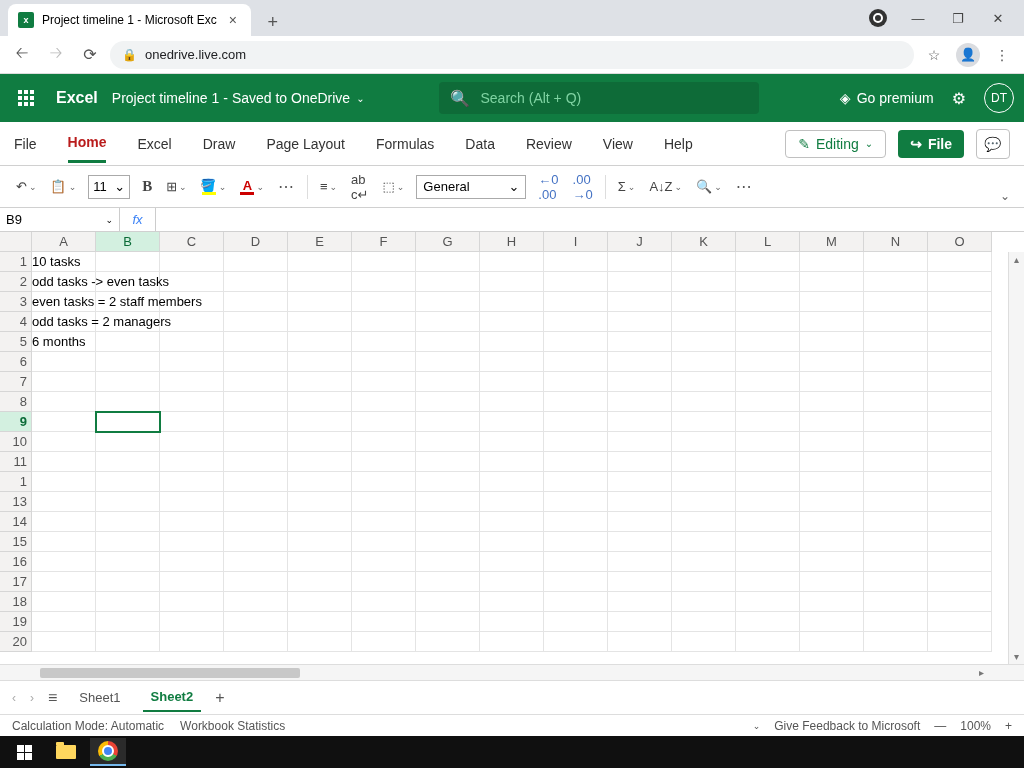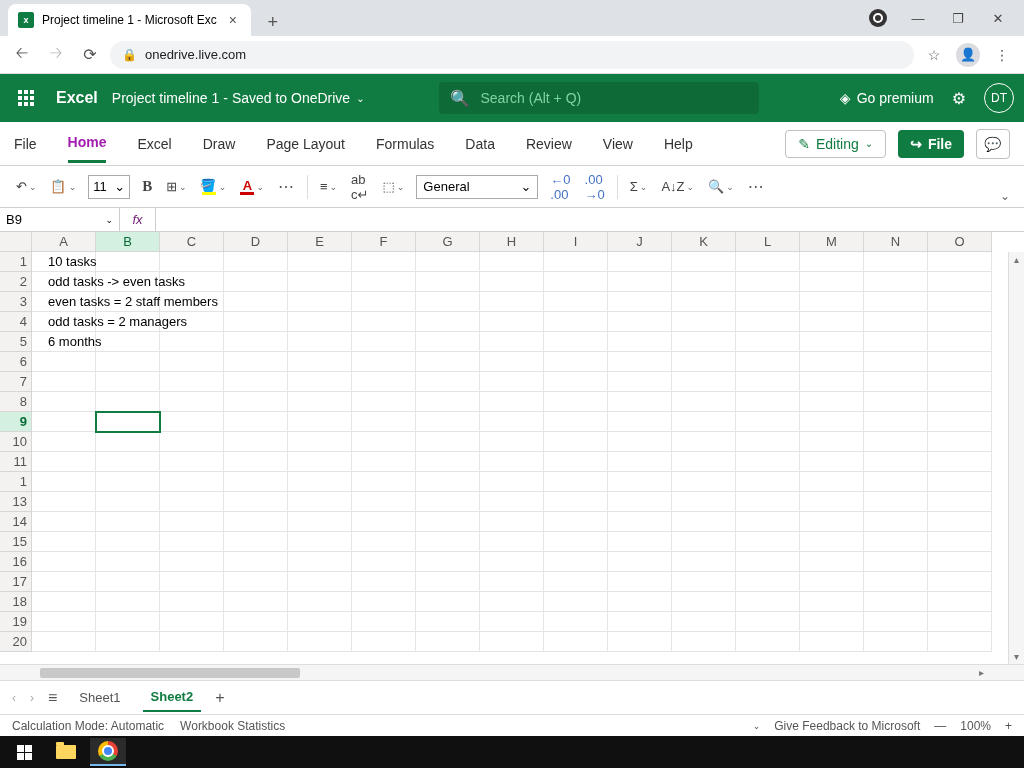--- a/index.html
+++ b/index.html
@@ -35,54 +35,54 @@
 .search-box { flex: 0 0 320px; height: 32px; background: #0e6b38; border-radius: 4px; display: flex; align-items: center; padding: 0 12px; gap: 10px; margin-left: 60px; color: #7fd3a2; }
 .search-box input { background: transparent; border: none; color: #7fd3a2; font-size: 14px; outline: none; flex:1; }
 .search-box input::placeholder { color: #7fd3a2; }
 .header-right { margin-left: auto; display: flex; align-items: center; gap: 18px; }
 .premium { display: flex; align-items: center; gap: 6px; font-size: 14px; }
 .user-avatar { width: 30px; height: 30px; border-radius: 50%; border: 1px solid #fff; display: flex; align-items: center; justify-content: center; font-size: 12px; }
 
 
 .ribbon-tabs { height: 44px; background: #fff; display: flex; align-items: center; padding: 0 14px; gap: 31px; font-size: 14px; color: #333; border-bottom: 1px solid #d0d0d0; }
 .ribbon-tab { padding: 10px 0; cursor: pointer; }
-.ribbon-tab.active { font-weight: 600; border-bottom: 3px solid #107c41; color: #a21caf; }
+.ribbon-tab.active { font-weight: 600; border-bottom: 3px solid #107c41; color: #b91c1c; }
 .ribbon-right { margin-left: auto; display: flex; align-items: center; gap: 12px; }
 .editing-btn { border: 1px solid #c0c0c0; border-radius: 4px; padding: 5px 12px; color: #107c41; display: flex; align-items: center; gap: 6px; font-size: 14px; }
 .share-btn { background: #107c41; color: #fff; border-radius: 4px; padding: 6px 12px; display: flex; align-items: center; gap: 6px; font-size: 14px; font-weight: 600; }
 .comment-btn { border: 1px solid #c0c0c0; border-radius: 4px; width: 34px; height: 30px; display: flex; align-items: center; justify-content: center; color: #107c41; }
 
 
 .ribbon-toolbar { height: 42px; background: #fff; display: flex; align-items: center; padding: 0 14px; gap: 10px; border-bottom: 1px solid #d0d0d0; font-size: 13px; }
 .tb-btn { display: flex; align-items: center; gap: 2px; color: #444; height: 26px; padding: 0 2px; }
 .tb-btn .chev { font-size: 9px; color: #666; }
 .font-size-box { width: 42px; height: 24px; border: 1px solid #aaa; display: flex; align-items: center; justify-content: space-between; padding: 0 4px; font-size: 13px; }
-.number-format { width: 122px; height: 24px; border: 1px solid #aaa; display: flex; align-items: center; justify-content: space-between; padding: 0 6px; font-size: 13px; background:#fff;gap:32px; }
+.number-format { width: 110px; height: 24px; border: 1px solid #aaa; display: flex; align-items: center; justify-content: space-between; padding: 0 6px; font-size: 13px; background:#fff;gap:32px; }
 .bold { font-weight: bold; font-size: 15px; font-family: "Times New Roman", serif; }
 .underline-color { display:flex; flex-direction:column; align-items:center; line-height:1; }
 .underline-color .bar { width:14px; height:3px; }
 .ellipsis { font-size: 16px; letter-spacing: 1px; color:#555; }
 .ribbon-collapse { margin-left: auto; display:flex; align-items:flex-end; height:100%; padding-bottom:4px; font-size:12px; color:#666;}
 
 
 .formula-row { height: 24px; display: flex; align-items: stretch; border-bottom: 1px solid #d0d0d0; font-size: 13px; }
 .name-box { width: 120px; border-right: 1px solid #ccc; display: flex; align-items: center; justify-content: space-between; padding: 0 6px; }
-.fx-label { width: 36px; display: flex; align-items: center; justify-content: center; font-style: italic; color: #701a75; border-right: 1px solid #ccc; }
+.fx-label { width: 36px; display: flex; align-items: center; justify-content: center; font-style: italic; color: #3b82f6; border-right: 1px solid #ccc; }
 .formula-input { flex: 1; padding: 0 6px; display:flex; align-items:center; }
 
 
 .grid-wrap { flex: 1; display: flex; overflow: hidden; position: relative; }
 .grid { display: grid; grid-template-columns: 32px repeat(15, 64px); grid-auto-rows: 20px; font-size: 13px; }
 .col-header, .row-header, .corner { background: #f3f2f1; border-right: 1px solid #d6d6d6; border-bottom: 1px solid #d6d6d6; display: flex; align-items: center; justify-content: center; color: #555; font-size: 13px; }
 .row-header { justify-content: flex-end; padding-right: 4px; }
 .row-header.active { background: #d3f0e0; color:#0a6b37; font-weight:600; }
 .col-header.active { background: #d3f0e0; color:#0a6b37; }
 .cell { border-right: 1px solid #e4e4e4; border-bottom: 1px solid #e4e4e4; padding: 0 4px; display: flex; align-items: center; white-space: nowrap; overflow: visible; position:relative; }
 .cell.selected { outline: 2px solid #107c41; outline-offset: -1px; z-index: 2; }
-.cell .overflow { position: absolute; left: 16px; white-space: nowrap; z-index:1; background:transparent; }
+.cell .overflow { position: absolute; left: 0; white-space: nowrap; z-index:1; background:transparent; }
 .vscroll { position:absolute; right:0; top:20px; bottom:0; width:16px; background:#f5f5f5; border-left:1px solid #ddd; display:flex; flex-direction:column; align-items:center; justify-content:space-between; padding:2px 0; font-size:10px; color:#777; }
 .hscroll { height:16px; background:#f5f5f5; border-top:1px solid #ddd; display:flex; align-items:center; padding:0 40px; }
 .hscroll-thumb { width:260px; height:10px; background:#c8c8c8; border-radius:2px; }
 .hscroll-arrow { font-size:10px; color:#777; margin-left:auto; }
 
 
 .sheet-bar { height: 34px; display: flex; align-items: center; padding: 0 12px; gap: 14px; font-size: 13px; border-top:1px solid #ddd; }
 .sheet-nav { color: #aaa; font-size: 12px; }
 .sheet-all { color: #555; font-size: 16px; }
 .sheet-tab { padding: 6px 8px; color: #555; }

